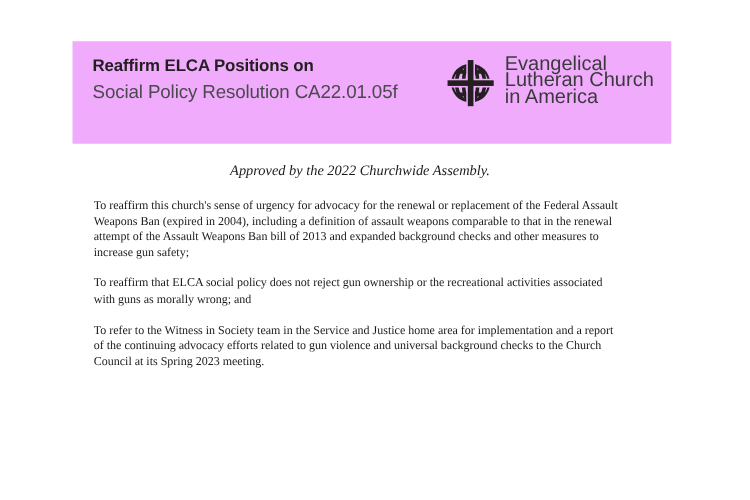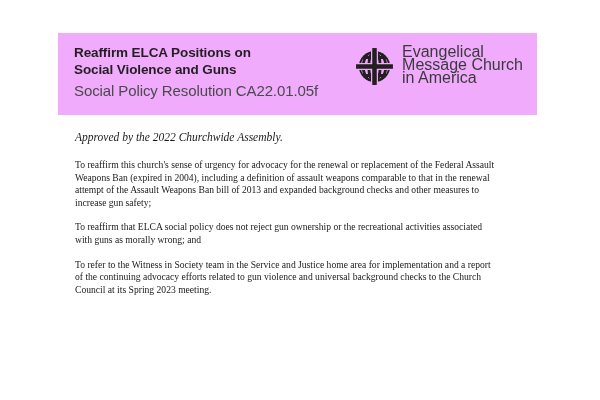--- a/index.html
+++ b/index.html
@@ -85,21 +85,21 @@
   .body-area {
     position: absolute;
     left: 75px;
     top: 131px;
     width: 426px;
   }
   .approved-line {
     font-family: "Liberation Serif", serif;
     font-style: italic;
     font-size: 11.5px;
-    text-align: left;
+    text-align: center;
     color: #1a1a1a;
     margin: 0 0 16px 0;
   }
   .resolved-label {
     font-family: "Liberation Serif", serif;
     font-style: italic;
     font-size: 9.5px;
     color: #1a1a1a;
     margin: 0 0 13px 0;
   }
@@ -118,21 +118,20 @@
 </head>
 <body>
 
 <div class="page">
 
   <div class="header-banner">
     <div class="header-inner">
 
       <div class="header-text-block">
         <div class="doc-title">Reaffirm ELCA Positions on</div>
-        <div class="doc-title">Social Violence and Guns</div>
         <div class="doc-subtitle">Social Policy Resolution CA22.01.05f</div>
       </div>
 
       <div class="logo-lockup">
         <svg class="logo-globe" viewBox="0 0 100 100" aria-hidden="true">
           <defs>
             <clipPath id="globeClip">
               <circle cx="50" cy="50" r="38"></circle>
             </clipPath>
             <mask id="crossMask">
@@ -150,21 +149,21 @@
             <line x1="50" y1="4" x2="50" y2="96" stroke-width="7"></line>
             <line x1="4" y1="50" x2="96" y2="50" stroke-width="7"></line>
           </g>
           <g fill="#231f20">
             <rect x="44.5" y="5" width="11" height="90"></rect>
             <rect x="5" y="44.5" width="90" height="11"></rect>
           </g>
         </svg>
         <div class="logo-wordmark">
           <div>Evangelical</div>
-          <div>Message Church</div>
+          <div>Lutheran Church</div>
           <div>in America</div>
         </div>
       </div>
 
     </div>
   </div>
 
   <div class="body-area">
     <p class="approved-line">Approved by the 2022 Churchwide Assembly.</p>
     <p class="clause">To reaffirm this church's sense of urgency for advocacy for the renewal or replacement of the Federal Assault Weapons Ban (expired in 2004), including a definition of assault weapons comparable to that in the renewal attempt of the Assault Weapons Ban bill of 2013 and expanded background checks and other measures to increase gun safety;</p>

